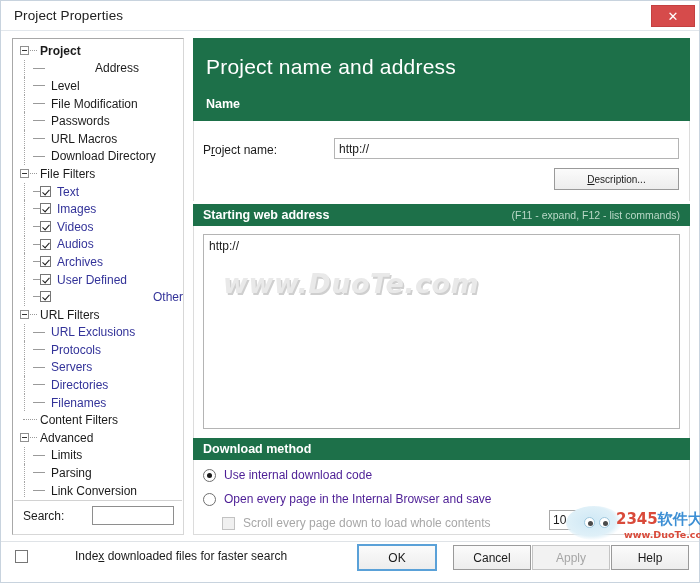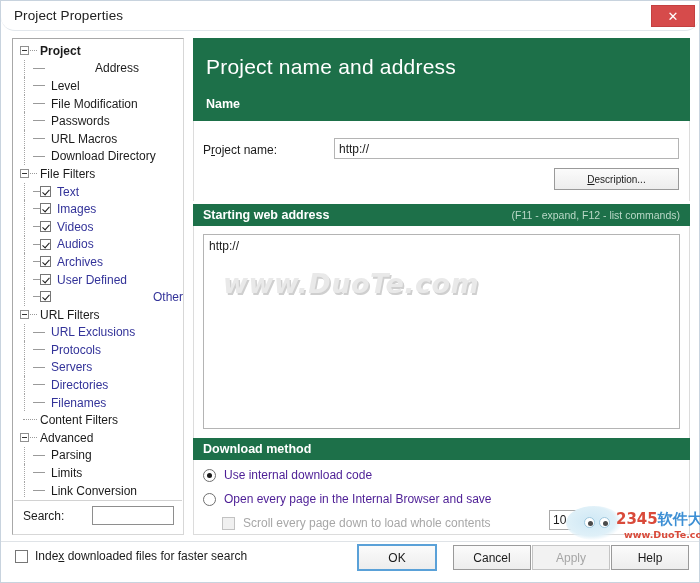--- a/index.html
+++ b/index.html
@@ -17,21 +17,20 @@
     background: #ffffff;
     border: 1px solid #c8d3de;
   }
 
   
   #titlebar {
     position: absolute; left: 0; top: 0;
     width: 698px; height: 30px;
     background: #ffffff;
     border-bottom: 1px solid #e2e7ec;
-    border-radius: 14px;
   }
   #title-text {
     position: absolute; left: 13px; top: 7px;
     font-size: 13.5px; color: #222222;
     letter-spacing: .1px;
   }
   #close-btn {
     position: absolute; right: 4px; top: 4px;
     width: 44px; height: 22px;
     background: #d64b4b;
@@ -130,21 +129,21 @@
     border: 1px solid #8e8e8e;
     background: #ffffff;
     font-size: 12px;
     padding: 0 3px;
     font-family: "Liberation Sans", sans-serif;
   }
 
   
   #index-row {
     position: absolute; left: 14px; top: 548px;
-    display: flex; align-items: center;
+    display: flex; align-items: center; gap: 40px;
   }
   #index-cb {
     width: 13px; height: 13px;
     border: 1px solid #767676;
     background: #ffffff;
     margin-right: 7px;
   }
   #index-label { font-size: 12px; color: #1b1b1b; }
   #index-label .u { text-decoration: underline; }
 
@@ -480,26 +479,26 @@
           <span>Content Filters</span>
         </div>
         <div class="t-row lvl0" style="padding-left: 27px;">
           <span class="expander"></span>
           <span class="dots-h"></span>
           <span>Advanced</span>
         </div>
         <div class="t-row" style="padding-left: 38px;">
           <span class="vline2" style="left: 11px;"></span>
           <span class="stub" style="left: 20px; width: 12px;"></span>
+          <span>Limits</span>
+        </div>
+        <div class="t-row" style="padding-left: 38px;">
+          <span class="vline2" style="left: 11px;"></span>
+          <span class="stub" style="left: 20px; width: 12px;"></span>
           <span>Parsing</span>
-        </div>
-        <div class="t-row" style="padding-left: 38px;">
-          <span class="vline2" style="left: 11px;"></span>
-          <span class="stub" style="left: 20px; width: 12px;"></span>
-          <span>Limits</span>
         </div>
         <div class="t-row" style="padding-left: 38px;">
           <span class="vline2" style="left: 11px;"></span>
           <span class="stub" style="left: 20px; width: 12px;"></span>
           <span>Link Conversion</span>
         </div>
       </div>
     <div id="tree-sep"></div>
     <div id="search-row">
       <span id="search-label">Search:</span>

